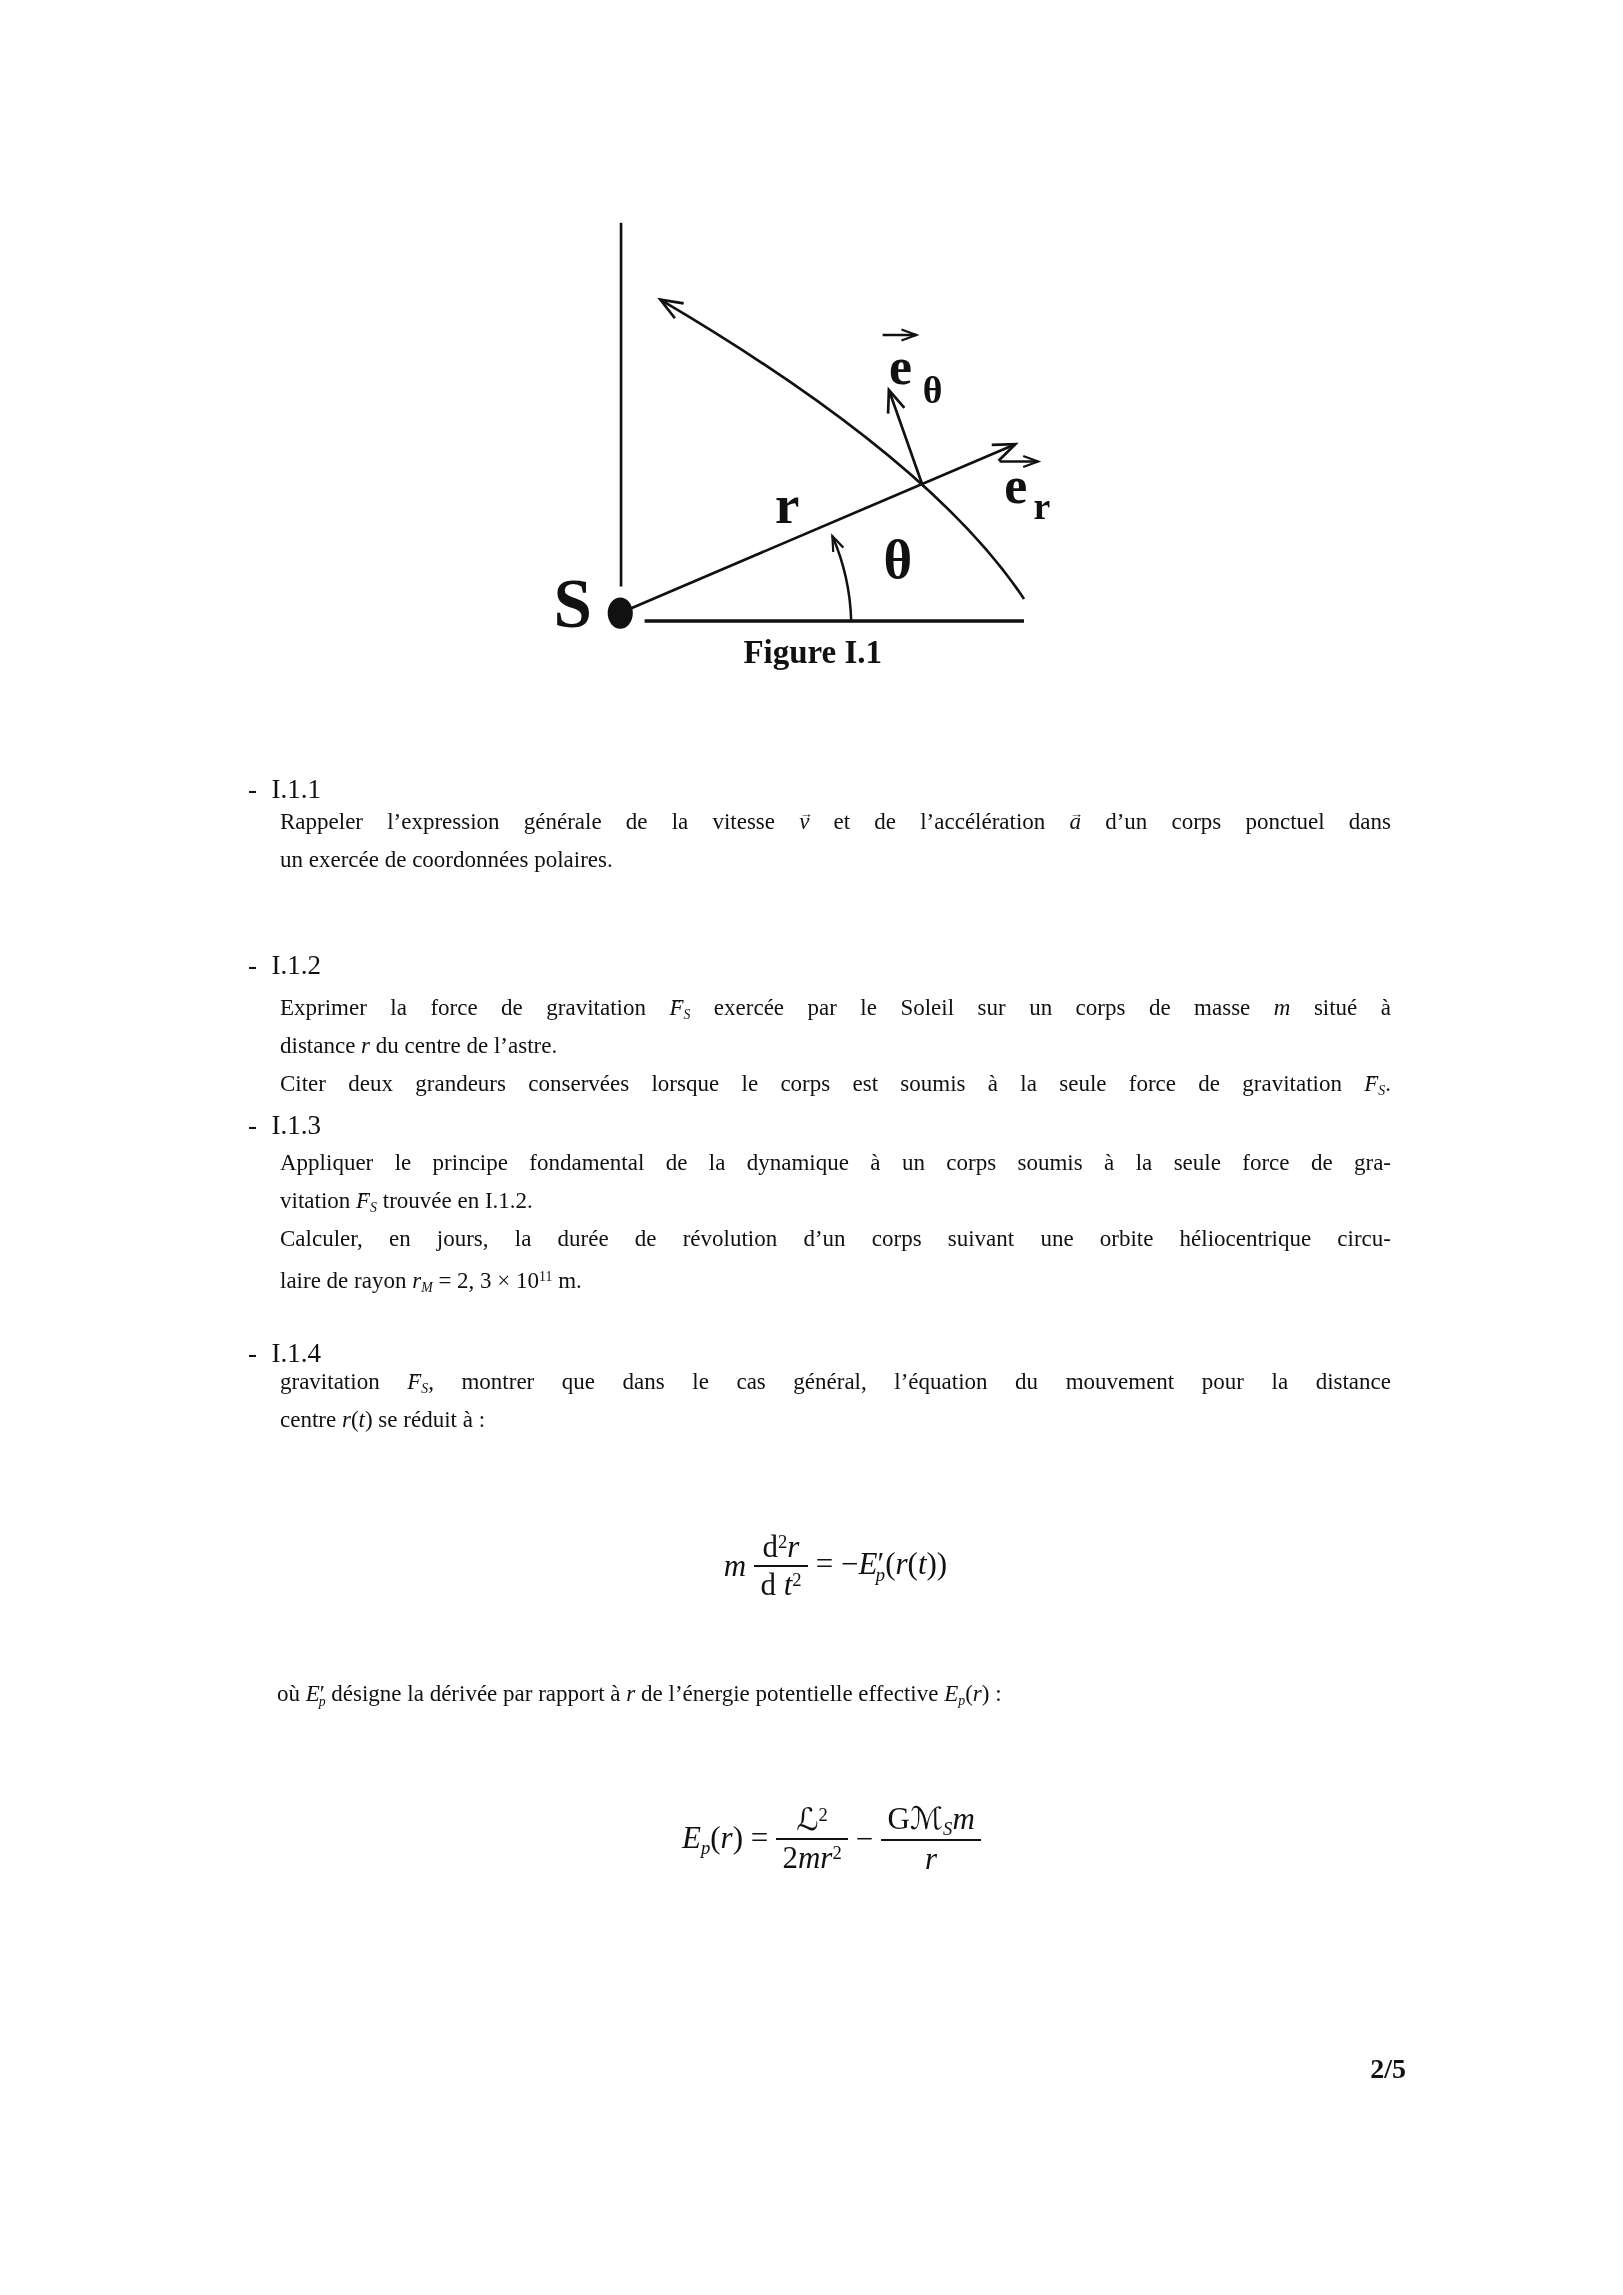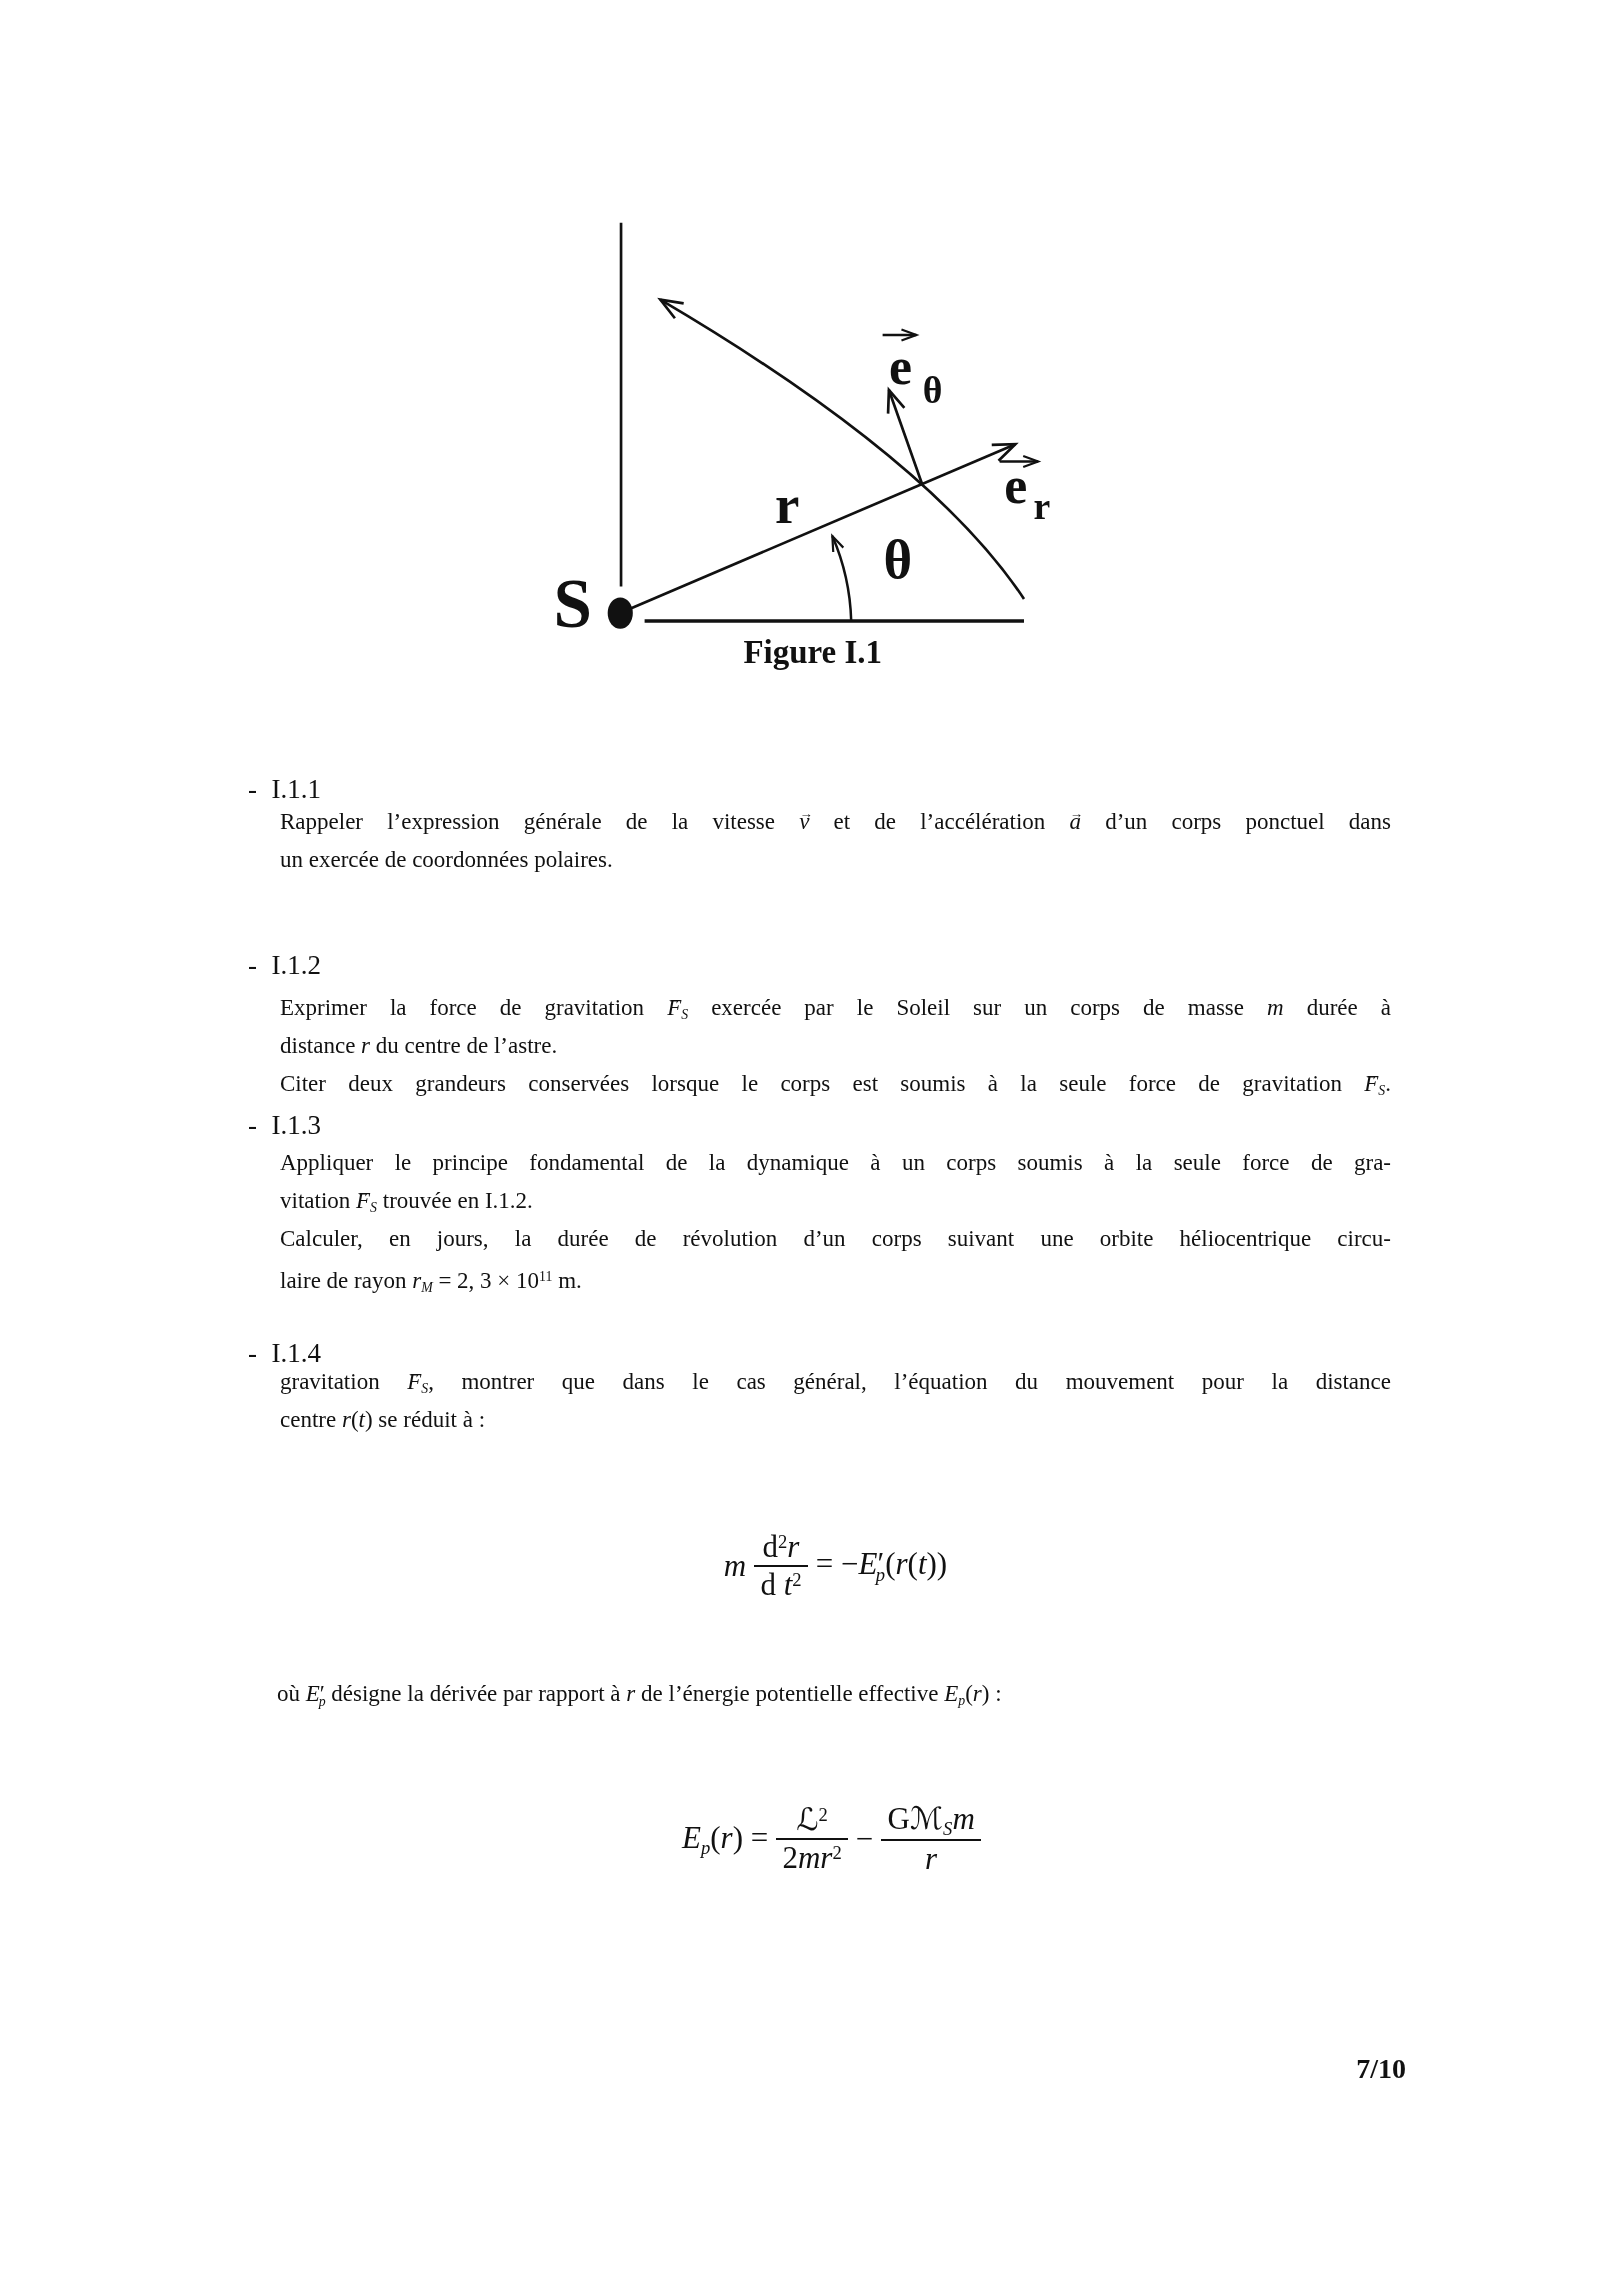--- a/index.html
+++ b/index.html
@@ -92,21 +92,21 @@
   </div>
   <div class="sec-body" style="top:803px">
       <div class="tline just"><span class="mrow"><span class="seg">Rappeler l’expression générale de la vitesse </span><span class="seg vec">v</span><span class="seg"> et de l’accélération </span><span class="seg vec">a</span><span class="seg"> d’un corps ponctuel dans</span></span></div>
       <div class="tline"><span class="mrow"><span class="seg">un exercée de coordonnées polaires.</span></span></div>
     </div>
 
   <div class="sec-head" style="top:946px">
     <span class="dash">-</span><span class="sec-label">I.1.2</span>
   </div>
   <div class="sec-body" style="top:989px">
-      <div class="tline just"><span class="mrow"><span class="seg">Exprimer la force de gravitation </span><span class="seg vec">F</span><span class="seg sub">S</span><span class="seg"> exercée par le Soleil sur un corps de masse </span><span class="seg it">m</span><span class="seg"> durée à</span></span></div>
+      <div class="tline just"><span class="mrow"><span class="seg">Exprimer la force de gravitation </span><span class="seg vec">F</span><span class="seg sub">S</span><span class="seg"> exercée par le Soleil sur un corps de masse </span><span class="seg it">m</span><span class="seg"> situé à</span></span></div>
       <div class="tline"><span class="mrow"><span class="seg">distance </span><span class="seg it">r</span><span class="seg"> du centre de l’astre.</span></span></div>
       <div class="tline just"><span class="mrow"><span class="seg">Citer deux grandeurs conservées lorsque le corps est soumis à la seule force de gravitation </span><span class="seg vec">F</span><span class="seg sub">S</span><span class="seg">.</span></span></div>
     </div>
 
   <div class="sec-head" style="top:1106px">
     <span class="dash">-</span><span class="sec-label">I.1.3</span>
   </div>
   <div class="sec-body" style="top:1144px">
       <div class="tline just"><span class="mrow"><span class="seg">Appliquer le principe fondamental de la dynamique à un corps soumis à la seule force de gra-</span></span></div>
       <div class="tline"><span class="mrow"><span class="seg">vitation </span><span class="seg vec">F</span><span class="seg sub">S</span><span class="seg"> trouvée en I.1.2.</span></span></div>
@@ -145,16 +145,16 @@
       </span>
       <span class="mrow"><span class="seg"> − </span></span>
       <span class="frac">
         <span class="fnum"><span class="mrow"><span class="seg it cal">G</span><span class="seg cal">ℳ</span><span class="seg sub">S</span><span class="seg it">m</span></span></span>
         <span class="fbar"></span>
         <span class="fden"><span class="mrow"><span class="seg it">r</span></span></span>
       </span>
     </div>
 
 
-  <div class="page-number">7/10</div>
+  <div class="page-number">2/5</div>
 
 </div>
 
 
 </body></html>

